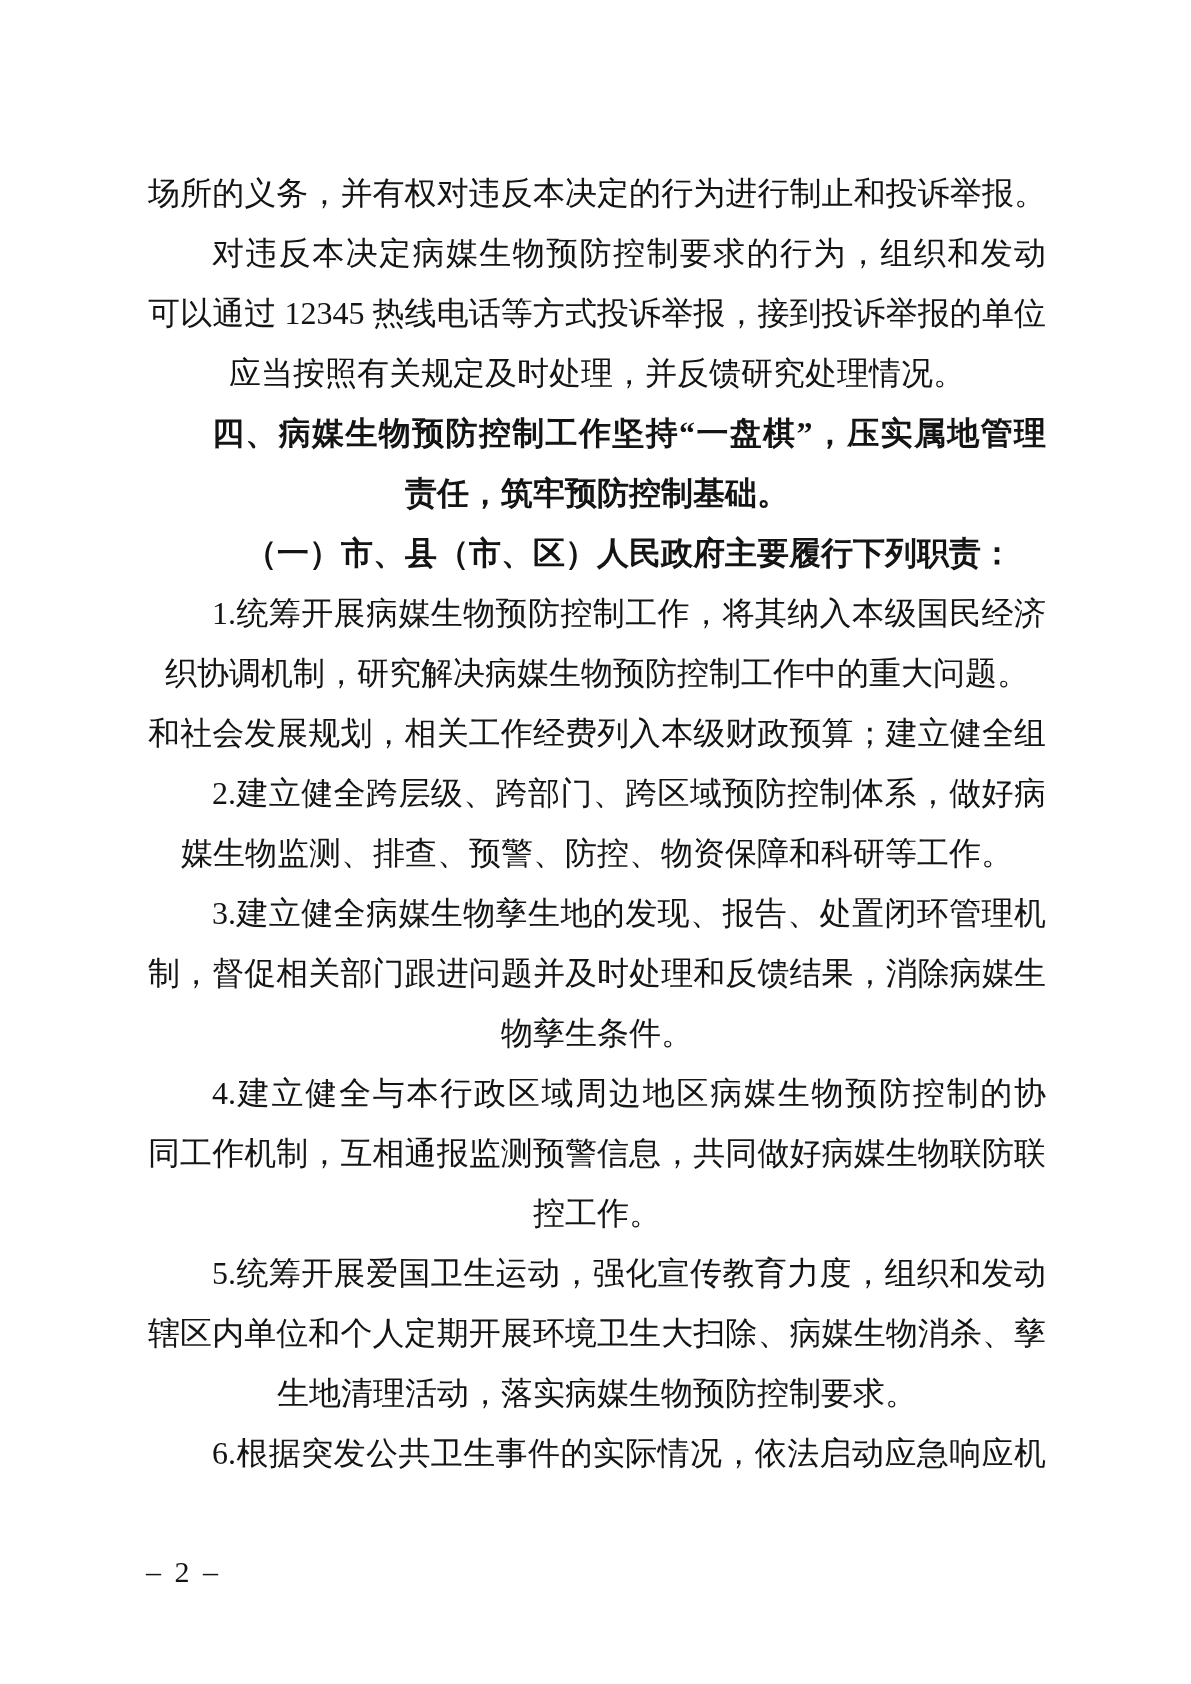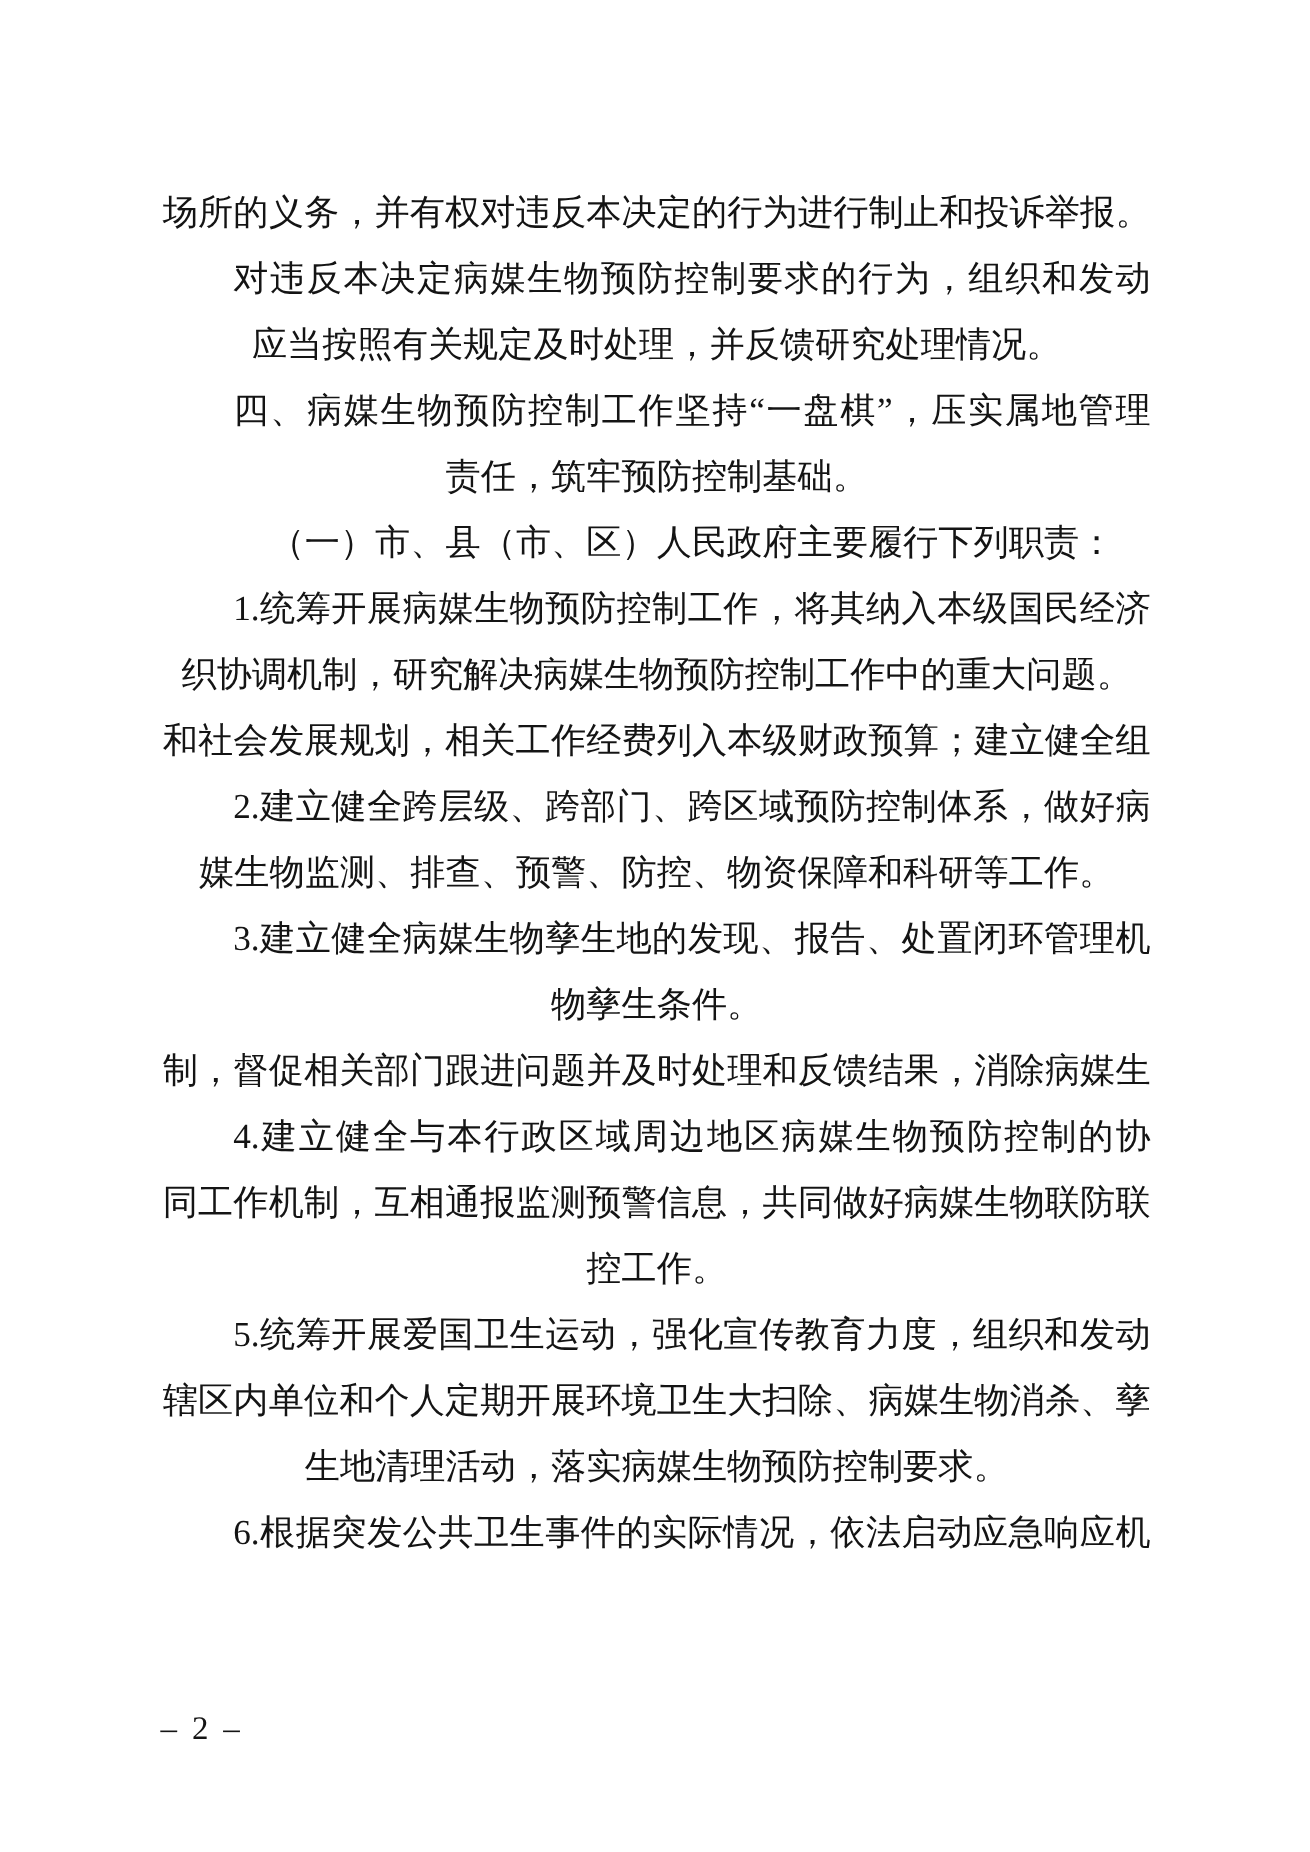--- a/index.html
+++ b/index.html
@@ -33,53 +33,54 @@
     padding-left: 64px; 
   }
   .line.fill {
     text-align: justify;
     text-align-last: justify;
     text-justify: inter-character;
   }
   .line.heading,
   .line.subheading {
     
-    font-weight: normal;
+    font-weight: bold;
   }
   .footer {
     position: absolute;
     left: 146px;
     top: 1554px;
     font-size: 30px;
     line-height: 36px;
     letter-spacing: 3px;
     color: #141414;
   }
 </style>
 </head>
 <body>
 
 <div class="page">
 
   <div class="body-text">
 
   <div class="line fill">场所的义务，并有权对违反本决定的行为进行制止和投诉举报。</div>
       <div class="line indent fill">对违反本决定病媒生物预防控制要求的行为，组织和发动</div>
+      <div class="line fill">可以通过 12345 热线电话等方式投诉举报，接到投诉举报的单位</div>
       <div class="line">应当按照有关规定及时处理，并反馈研究处理情况。</div>
       <div class="line indent fill heading">四、病媒生物预防控制工作坚持“一盘棋”，压实属地管理</div>
       <div class="line heading">责任，筑牢预防控制基础。</div>
       <div class="line indent subheading">（一）市、县（市、区）人民政府主要履行下列职责：</div>
       <div class="line indent fill">1.统筹开展病媒生物预防控制工作，将其纳入本级国民经济</div>
       <div class="line">织协调机制，研究解决病媒生物预防控制工作中的重大问题。</div>
       <div class="line fill">和社会发展规划，相关工作经费列入本级财政预算；建立健全组</div>
       <div class="line indent fill">2.建立健全跨层级、跨部门、跨区域预防控制体系，做好病</div>
       <div class="line">媒生物监测、排查、预警、防控、物资保障和科研等工作。</div>
       <div class="line indent fill">3.建立健全病媒生物孳生地的发现、报告、处置闭环管理机</div>
+      <div class="line fill">制，督促相关部门跟进问题并及时处理和反馈结果，消除病媒生</div>
       <div class="line">物孳生条件。</div>
-      <div class="line fill">制，督促相关部门跟进问题并及时处理和反馈结果，消除病媒生</div>
       <div class="line indent fill">4.建立健全与本行政区域周边地区病媒生物预防控制的协</div>
       <div class="line fill">同工作机制，互相通报监测预警信息，共同做好病媒生物联防联</div>
       <div class="line">控工作。</div>
       <div class="line indent fill">5.统筹开展爱国卫生运动，强化宣传教育力度，组织和发动</div>
       <div class="line fill">辖区内单位和个人定期开展环境卫生大扫除、病媒生物消杀、孳</div>
       <div class="line">生地清理活动，落实病媒生物预防控制要求。</div>
       <div class="line indent fill">6.根据突发公共卫生事件的实际情况，依法启动应急响应机</div>
     </div>
 
   <div class="footer">– 2 –</div>

